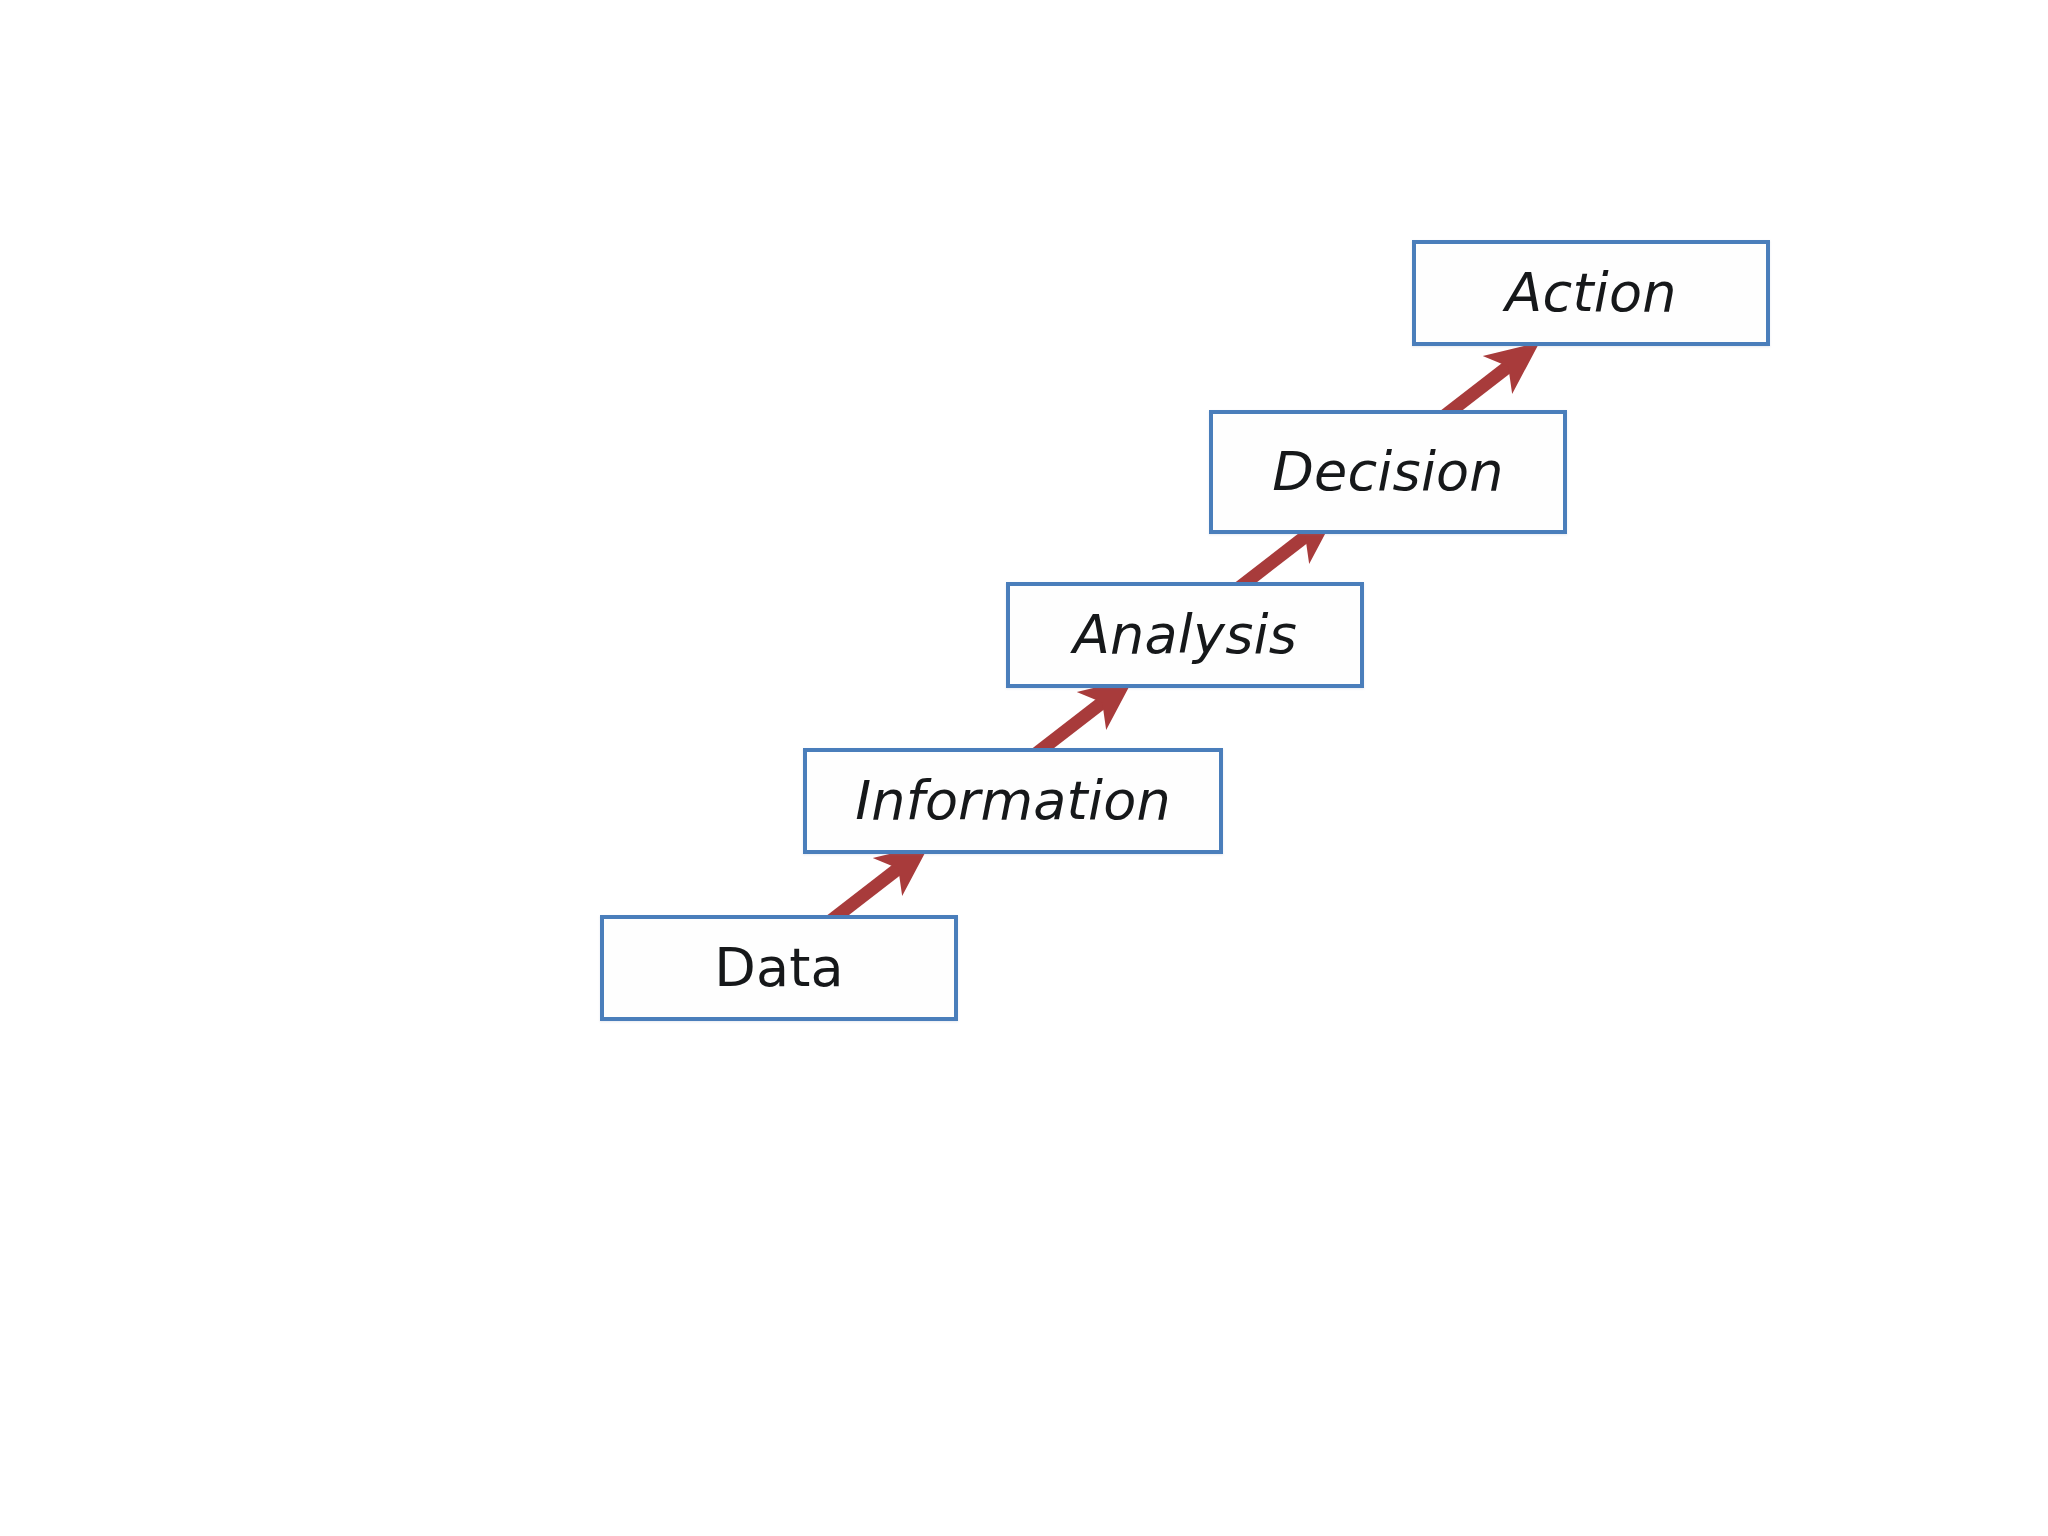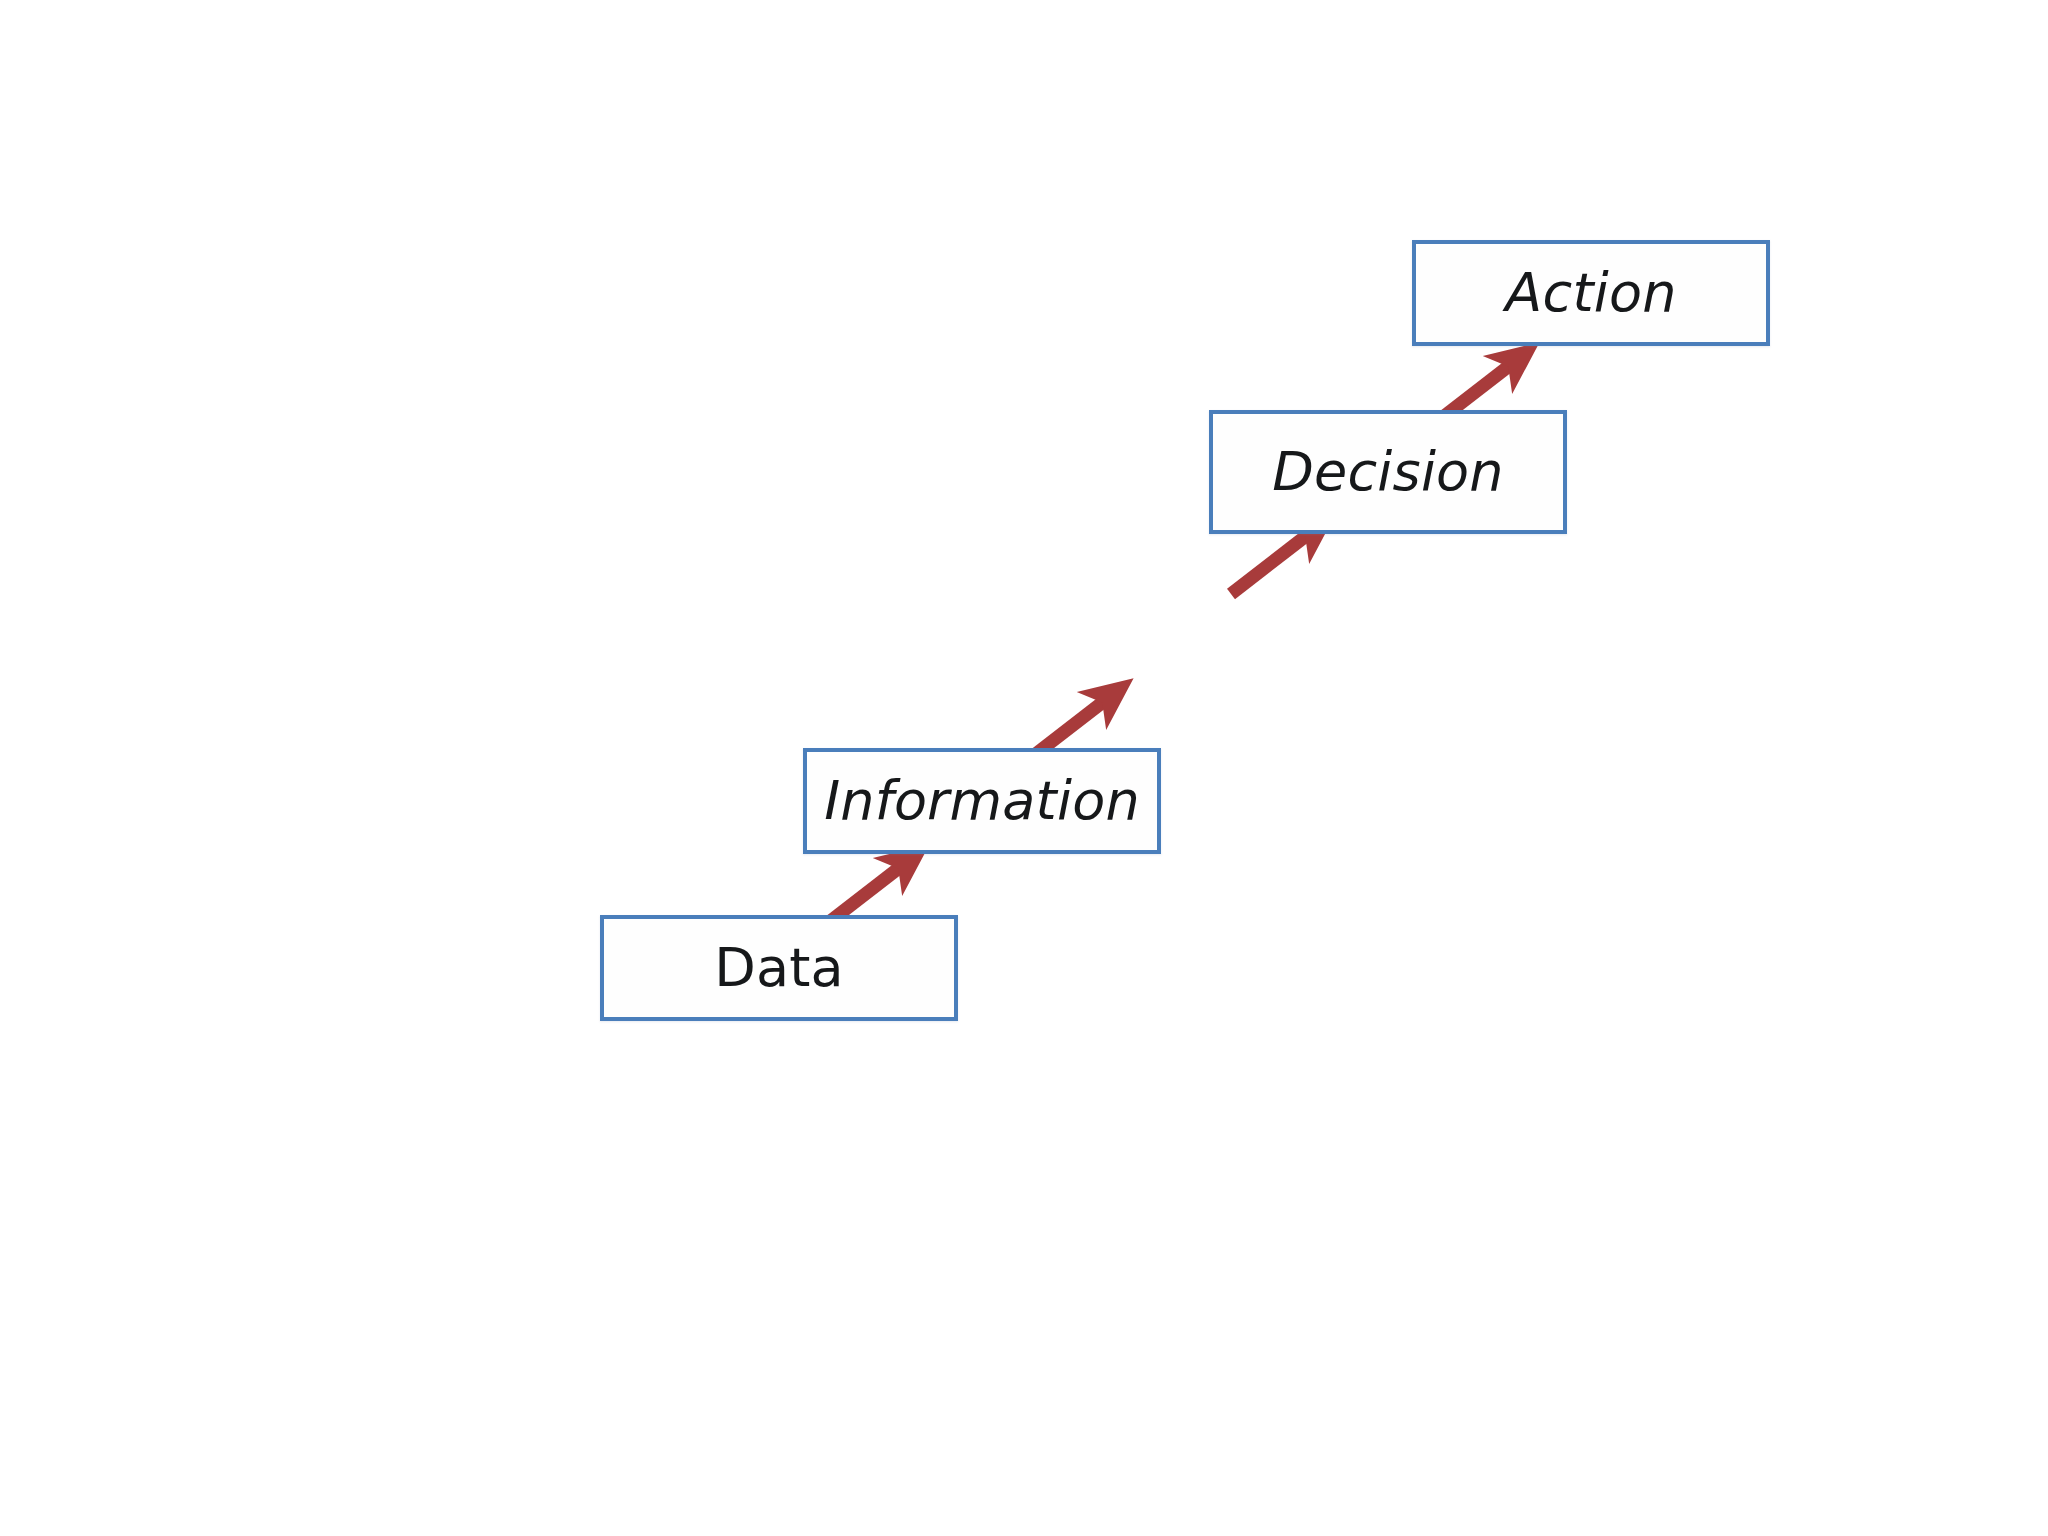--- a/index.html
+++ b/index.html
@@ -44,21 +44,21 @@
     letter-spacing: 0.2px;
     white-space: nowrap;
     font-style: italic;
     font-weight: 400;
   }
   .node-label.upright {
     font-style: normal;
   }
   
   #node-data        { left: 600px;  top: 915px; width: 358px; height: 106px; }
-  #node-information { left: 803px;  top: 748px; width: 358px; height: 106px; }
+  #node-information { left: 803px;  top: 748px; width: 420px; height: 106px; }
   #node-analysis    { left: 1006px; top: 582px; width: 358px; height: 106px; }
   #node-decision    { left: 1209px; top: 410px; width: 358px; height: 124px; }
   #node-action      { left: 1412px; top: 240px; width: 358px; height: 106px; }
 </style>
 </head>
 <body>
 
 <div id="canvas">
 
   <svg class="arrow-layer" viewBox="0 0 2048 1536" width="2048" height="1536" xmlns="http://www.w3.org/2000/svg">
@@ -86,20 +86,23 @@
   </svg>
 
   <div class="node" id="node-data">
     <span class="node-label upright">Data</span>
   </div>
 
   <div class="node" id="node-information">
     <span class="node-label">Information</span>
   </div>
 
+  <div class="node" id="node-analysis">
+    <span class="node-label">Analysis</span>
+  </div>
 
   <div class="node" id="node-decision">
     <span class="node-label">Decision</span>
   </div>
 
   <div class="node" id="node-action">
     <span class="node-label">Action</span>
   </div>
 
 </div>

